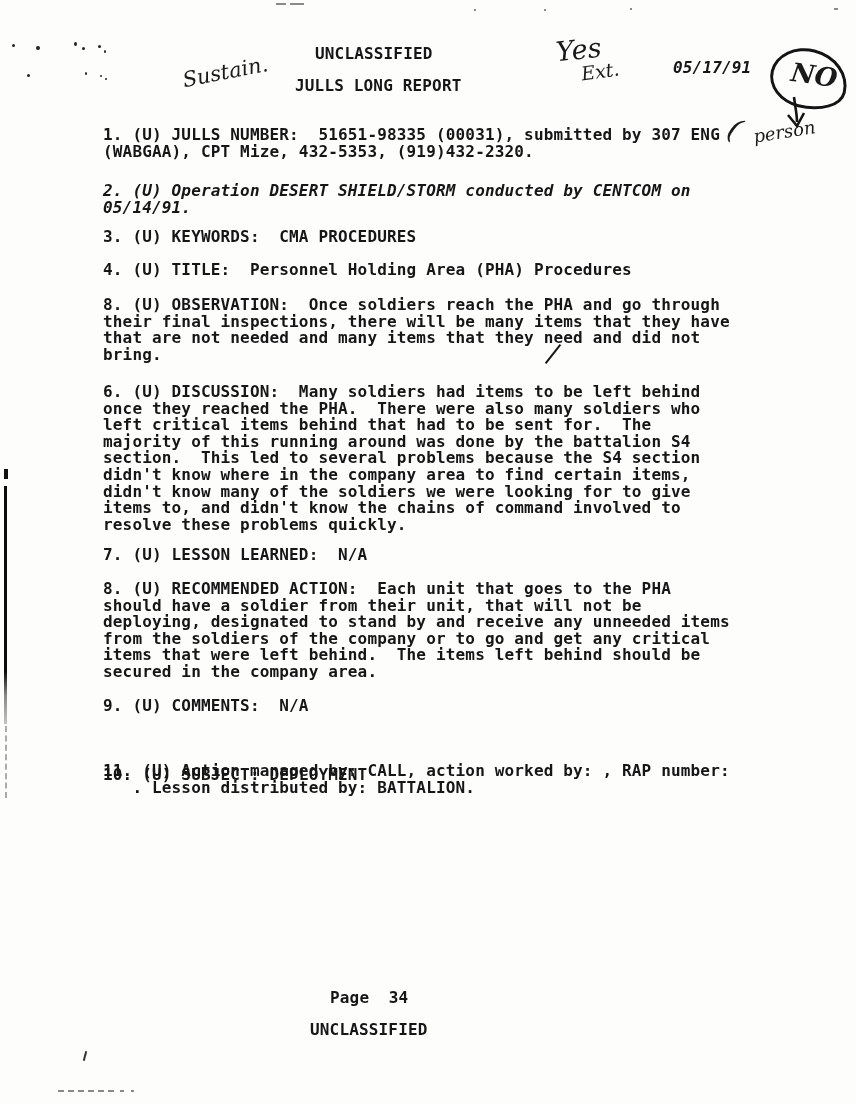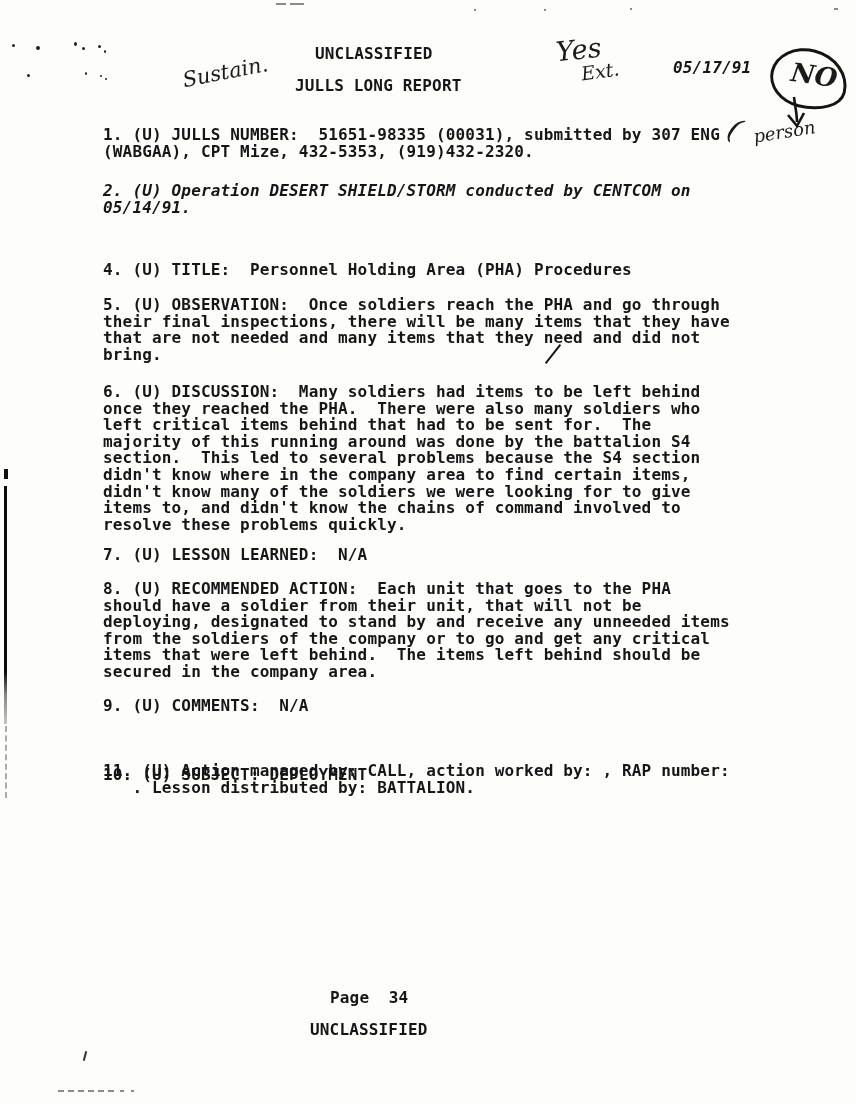--- a/index.html
+++ b/index.html
@@ -63,22 +63,23 @@
 
   <div class="hand" style="left:753px;top:121px;font-size:18px;transform:rotate(-9deg);">person</div>
   <div class="hand" style="left:729px;top:112px;font-size:29px;transform:rotate(26deg);">(</div>
 
   <div class="stroke-line" style="left:552px;top:342px;height:24px;transform:rotate(38deg);"></div>
 
   <div class="mono" style="left:103px;top:127px;">1. (U) JULLS NUMBER:  51651-98335 (00031), submitted by 307 ENG
 (WABGAA), CPT Mize, 432-5353, (919)432-2320.</div>
   <div class="mono" style="left:103px;top:183px;font-style:italic;">2. (U) Operation DESERT SHIELD/STORM conducted by CENTCOM on
 05/14/91.</div>
+  <div class="mono" style="left:103px;top:229px;">3. (U) KEYWORDS:  CMA PROCEDURES</div>
   <div class="mono" style="left:103px;top:262px;">4. (U) TITLE:  Personnel Holding Area (PHA) Procedures</div>
-  <div class="mono" style="left:103px;top:297px;">5. (U) OBSERVATION:  Once soldiers reach the PHA and go through
+  <div class="mono" style="left:103px;top:297px;">8. (U) OBSERVATION:  Once soldiers reach the PHA and go through
 their final inspections, there will be many items that they have
 that are not needed and many items that they need and did not
 bring.</div>
   <div class="mono" style="left:103px;top:384px;">6. (U) DISCUSSION:  Many soldiers had items to be left behind
 once they reached the PHA.  There were also many soldiers who
 left critical items behind that had to be sent for.  The
 majority of this running around was done by the battalion S4
 section.  This led to several problems because the S4 section
 didn't know where in the company area to find certain items,
 didn't know many of the soldiers we were looking for to give

